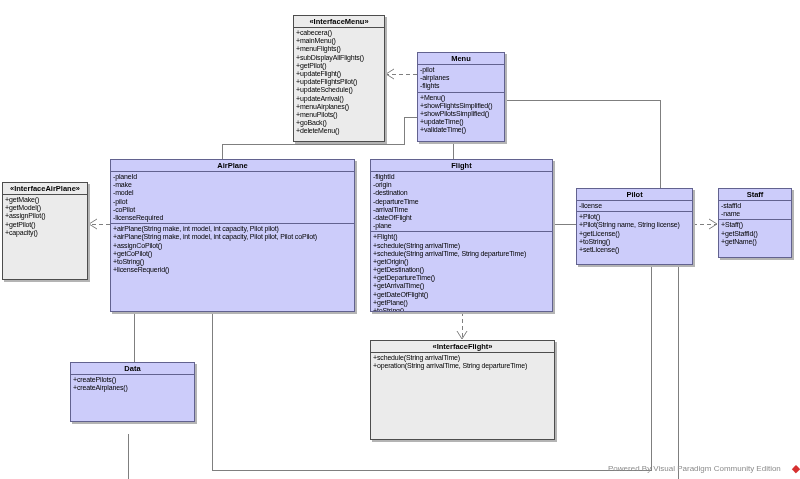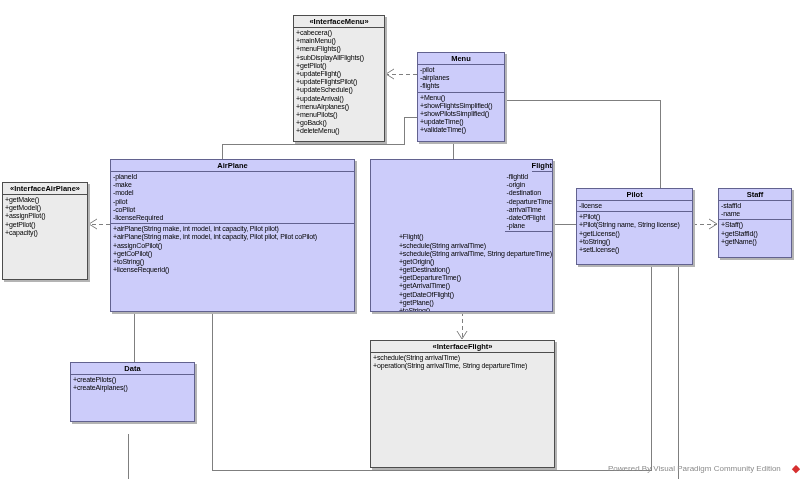--- a/index.html
+++ b/index.html
@@ -99,21 +99,21 @@
         </div>
         <div class="uml-methods">
           <div class="uml-member">+airPlane(String make, int model, int capacity, Pilot pilot)</div>
           <div class="uml-member">+airPlane(String make, int model, int capacity, Pilot pilot, Pilot coPilot)</div>
           <div class="uml-member">+assignCoPilot()</div>
           <div class="uml-member">+getCoPilot()</div>
           <div class="uml-member">+toString()</div>
           <div class="uml-member">+licenseRequerid()</div>
         </div>
       </div>
-      <div class="uml-class" style="left: 370px; top: 147px; width: 183px; height: 153px; align-items: flex-end;">
+      <div class="uml-class" style="left: 370px; top: 147px; width: 183px; height: 153px;">
         <div class="uml-title">Flight</div>
         <div class="uml-attrs">
           <div class="uml-member">-flightId</div>
           <div class="uml-member">-origin</div>
           <div class="uml-member">-destination</div>
           <div class="uml-member">-departureTime</div>
           <div class="uml-member">-arrivalTime</div>
           <div class="uml-member">-dateOfFlight</div>
           <div class="uml-member">-plane</div>
         </div>
@@ -165,21 +165,21 @@
           <div class="uml-member">+getName()</div>
         </div>
       </div>
       <div class="uml-class" style="left: 70px; top: 350px; width: 125px; height: 60px;">
         <div class="uml-title">Data</div>
         <div class="uml-methods">
           <div class="uml-member">+createPilots()</div>
           <div class="uml-member">+createAirplanes()</div>
         </div>
       </div>
-      <div class="uml-class iface" style="left: 370px; top: 328px; width: 185px; height: 128px;">
+      <div class="uml-class iface" style="left: 370px; top: 328px; width: 185px; height: 100px;">
         <div class="uml-title">«InterfaceFlight»</div>
         <div class="uml-methods">
           <div class="uml-member">+schedule(String arrivalTime)</div>
           <div class="uml-member">+operation(String arrivalTime, String departureTime)</div>
         </div>
       </div>
     </div>
   <div id="watermark">
     <span>Powered By Visual Paradigm Community Edition</span>
     <span id="vp-logo">◆</span>

